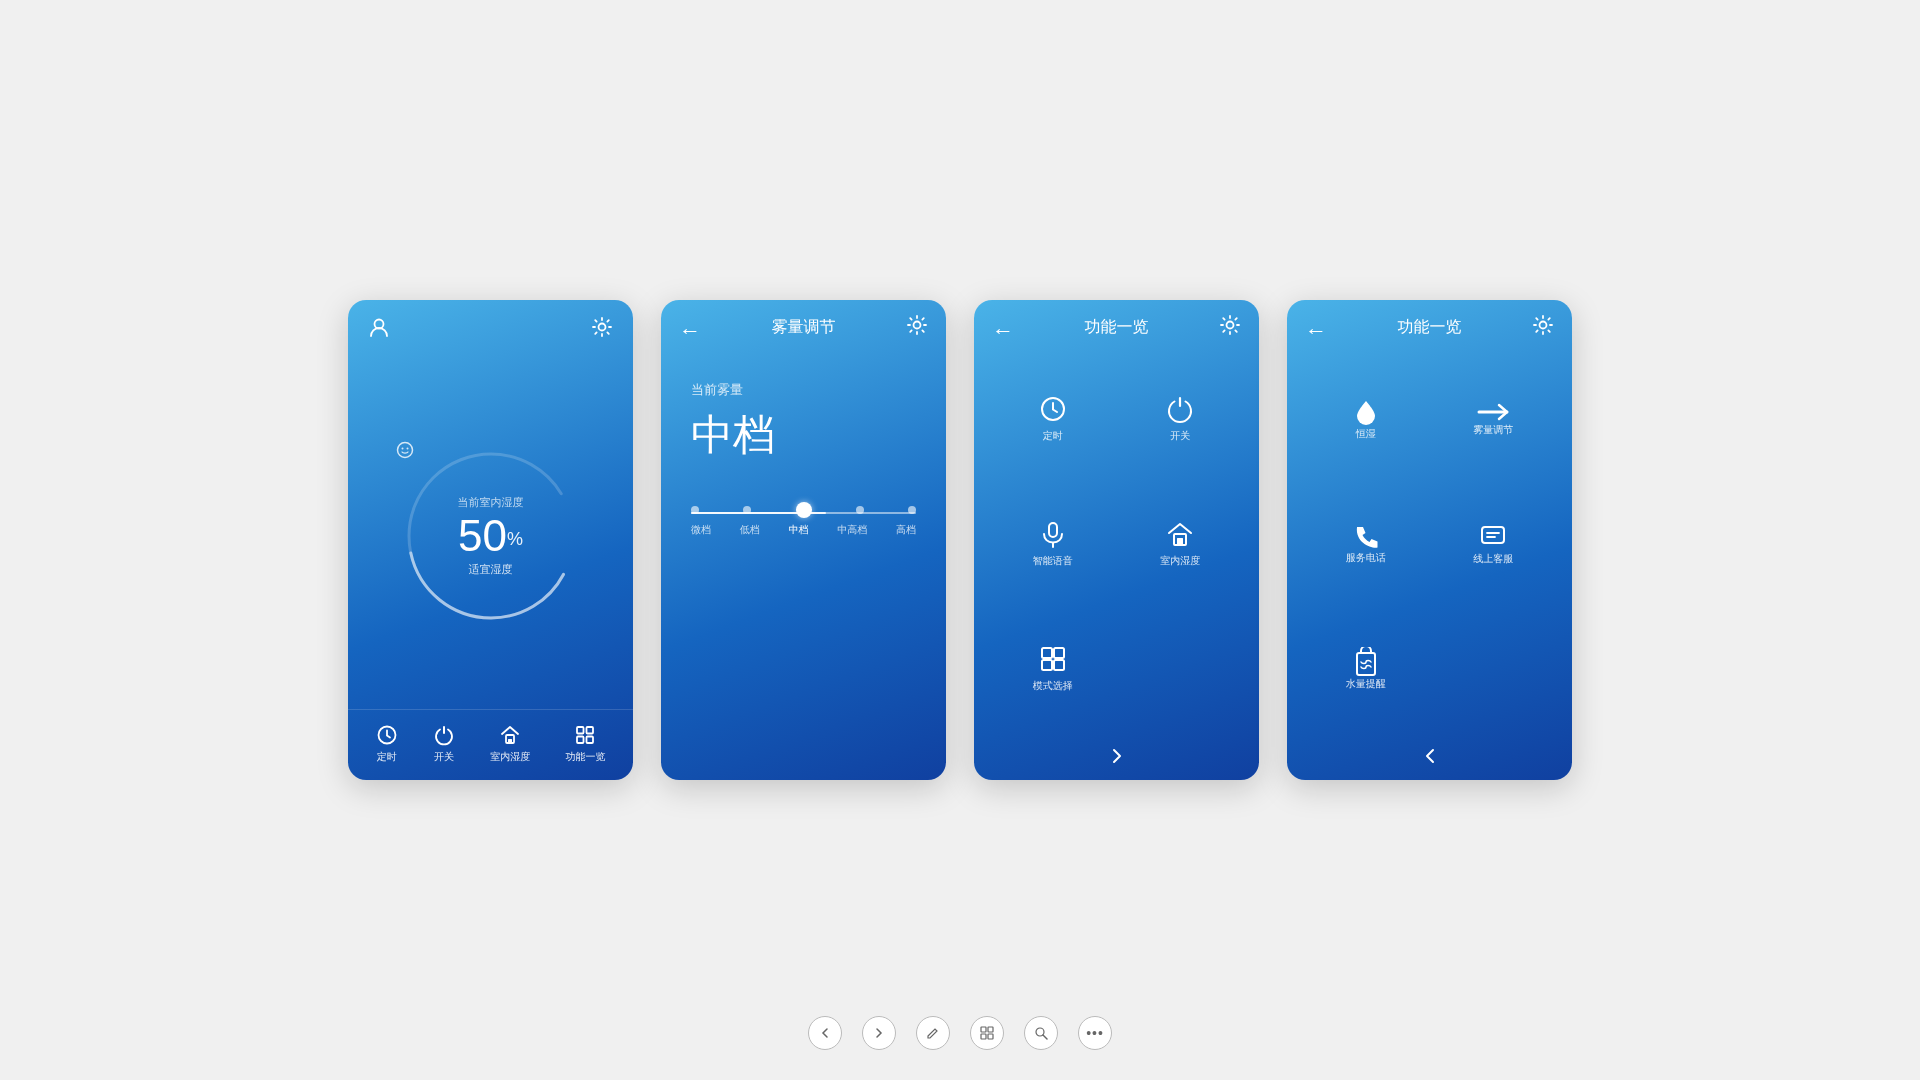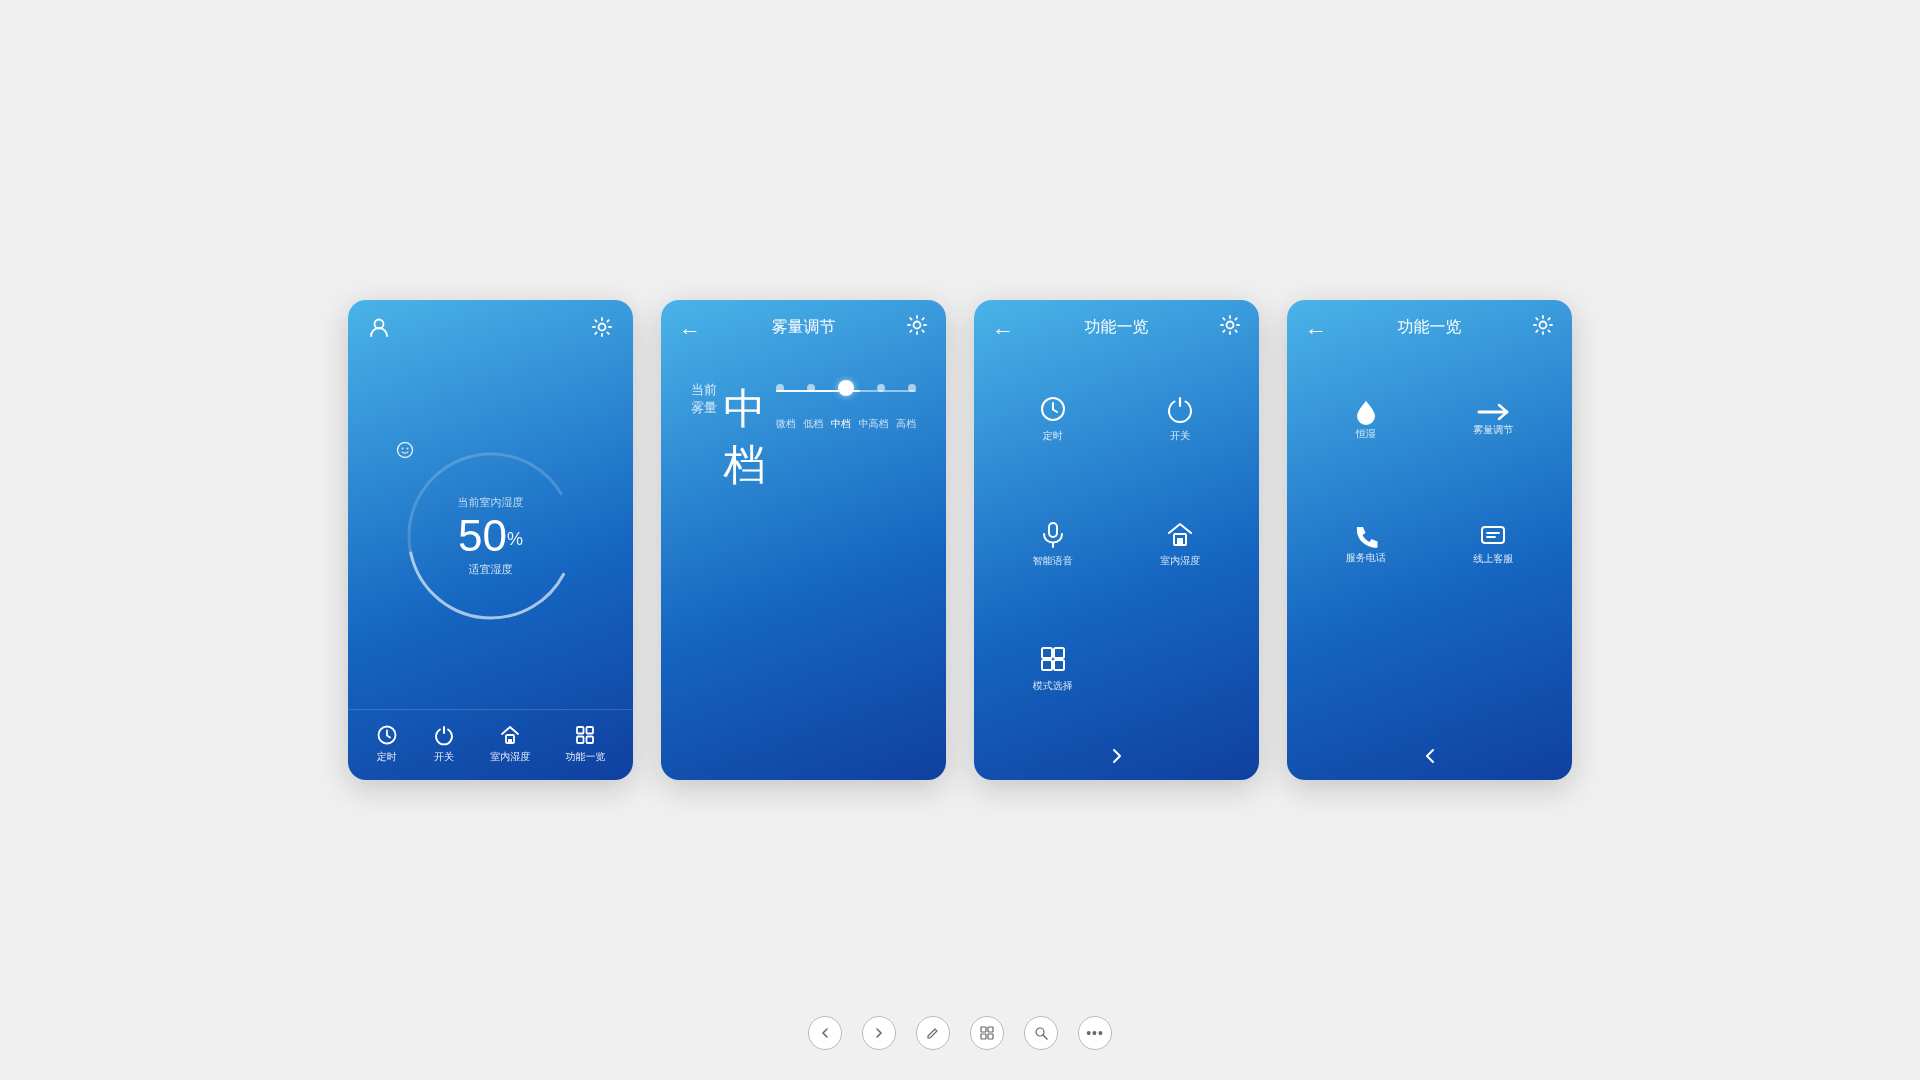--- a/index.html
+++ b/index.html
@@ -130,21 +130,21 @@
       font-weight: 500;
     }
     .header-icon {
       color: #fff;
       font-size: 20px;
       cursor: pointer;
     }
     .screen2 .fog-content {
       flex: 1;
       display: flex;
-      flex-direction: row;
+      flex-direction: column;
       align-items: flex-start;
       padding: 30px 30px 20px;
     }
     .fog-current-label {
       font-size: 13px;
       color: rgba(255,255,255,0.8);
       margin-bottom: 8px;
     }
     .fog-current-value {
       font-size: 42px;
@@ -194,21 +194,21 @@
       background: #fff;
       width: 16px;
       height: 16px;
       margin-top: -7px;
       border-radius: 50%;
       box-shadow: 0 0 6px rgba(255,255,255,0.6);
     }
     .slider-labels {
       display: flex;
       justify-content: space-between;
-      margin-top: 16px;
+      margin-top: 0;
     }
     .slider-label {
       font-size: 10px;
       color: rgba(255,255,255,0.75);
     }
     .slider-label.active {
       color: #fff;
     }
 
     
@@ -525,20 +525,29 @@
         </div>
 
         <div class="func-item2">
           <svg width="30" height="30" viewBox="0 0 30 30" fill="none">
             <rect x="4" y="5" width="22" height="16" rx="3" stroke="white" stroke-width="2"></rect>
             <path d="M9 11h12M9 15h8" stroke="white" stroke-width="1.8" stroke-linecap="round"></path>
           </svg>
           <span class="func-label2">线上客服</span>
         </div>
 
+        <div class="func-item2">
+          <svg width="26" height="30" viewBox="0 0 26 30" fill="none">
+            <rect x="4" y="6" width="18" height="22" rx="2" stroke="white" stroke-width="2"></rect>
+            <path d="M8 6V4a5 5 0 0 1 10 0v2" stroke="white" stroke-width="2"></path>
+            <path d="M8 15c1 2 5 2 5 0s4-2 5 0" stroke="white" stroke-width="1.5" stroke-linecap="round"></path>
+            <path d="M8 20c1 2 5 2 5 0s4-2 5 0" stroke="white" stroke-width="1.5" stroke-linecap="round"></path>
+          </svg>
+          <span class="func-label2">水量提醒</span>
+        </div>
 
         <div class="func-item2"></div>
       </div>
 
       <div class="screen-bottom-arrow">
         <svg width="20" height="20" viewBox="0 0 20 20" fill="none">
           <path d="M13 4l-6 6 6 6" stroke="white" stroke-width="2" stroke-linecap="round" stroke-linejoin="round"></path>
         </svg>
       </div>
     </div>

